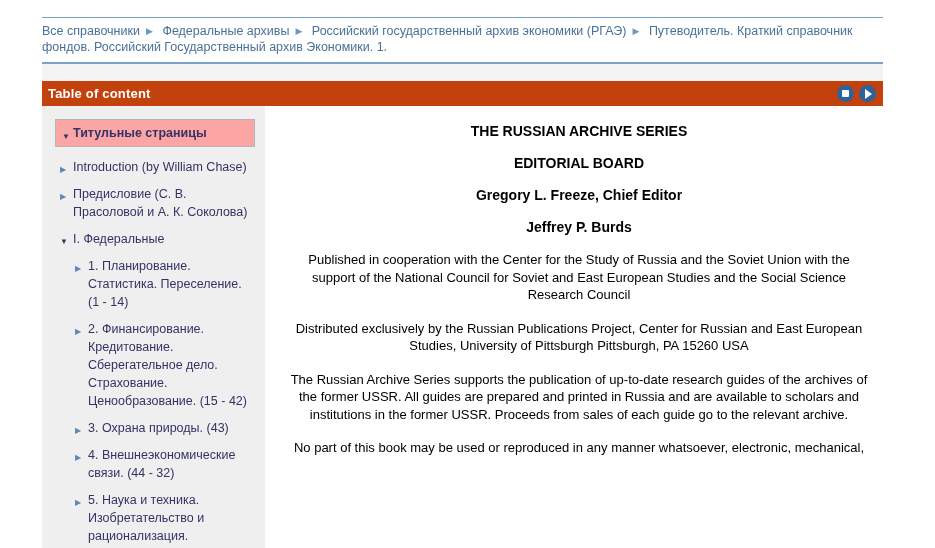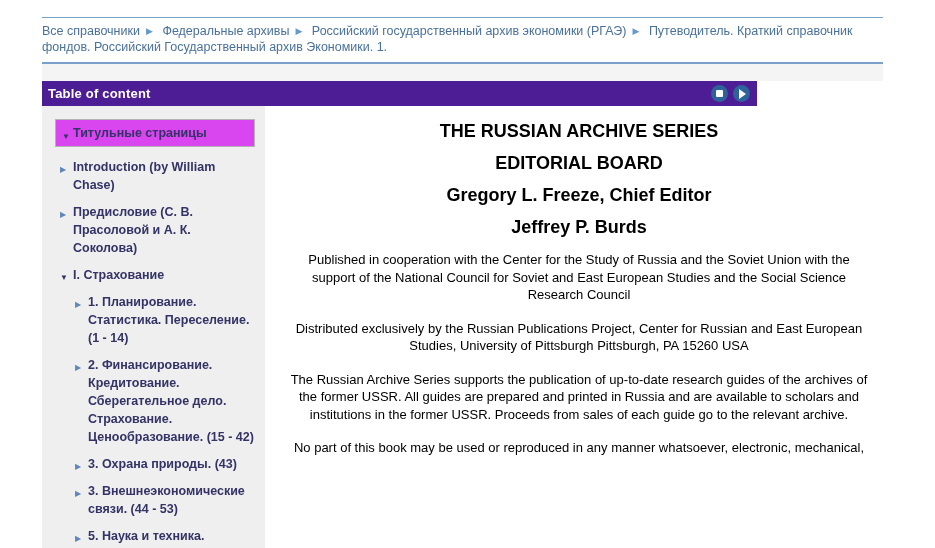--- a/index.html
+++ b/index.html
@@ -16,22 +16,22 @@
     font-size: 12.5px; line-height: 15.5px;
     color: #4a7199;
   }
   .crumb { color: #4a7199; text-decoration: none; cursor: pointer; }
   .crumb-sep { color: #6699cc; font-size: 9px; margin: 0 6px; vertical-align: 1px; }
 
   .gray-strip { margin-left: 42px; width: 841px; height: 17px; background: #f4f4f4; }
 
   
   .panel-bar {
-    margin-left: 42px; width: 715px; height: 25px;
-    background: #4c1d95;
+    margin-left: 42px; width: 841px; height: 25px;
+    background: #c2410c;
     display: flex; align-items: center;
   }
   .panel-title { color: #ffffff; font-weight: bold; font-size: 13px; padding-left: 6px; letter-spacing: .2px; }
   .panel-buttons { margin-left: auto; display: flex; gap: 5px; padding-right: 7px; }
   .round-btn {
     width: 17px; height: 17px; border-radius: 50%;
     background: #2d6399; border: none; cursor: pointer;
     display: flex; align-items: center; justify-content: center; padding: 0;
   }
   .icon-square { width: 7px; height: 7px; background: #ffffff; border-radius: 1px; }
@@ -42,37 +42,37 @@
   }
 
   
   .main-row { margin-left: 42px; display: flex; align-items: stretch; height: 448px; }
   .sidebar {
     width: 223px; background: #efefef; height: 100%;
     padding: 13px 10px 0 18px; overflow: hidden;
   }
   .toc-item {
     position: relative; padding-left: 13px; margin-bottom: 9px;
-    font-size: 12.5px; line-height: 18px; color: #333366; cursor: pointer; font-weight: bold;
+    font-size: 12.5px; line-height: 18px; color: #333366; cursor: pointer;
   }
   .toc-item::before { position: absolute; left: 0; top: 3px; font-size: 8px; }
   .toc-item.collapsed::before { content: "\25B6"; color: #5e87b8; }
   .toc-item.expanded::before  { content: "\25BC"; color: #333366; }
   .toc-item.level-1 { margin-left: 15px; }
   .toc-item.selected {
-    background: #d946ef; border: 1px solid #b4b4b4; font-weight: bold;
+    background: #fca5a5; border: 1px solid #b4b4b4; font-weight: bold;
     margin-left: -5px; padding: 4px 4px 4px 17px; margin-bottom: 11px;
   }
   .toc-item.selected::before { left: 6px; top: 8px; }
 
   .content {
     width: 628px; background: #ffffff; text-align: center;
     padding: 1px 20px 0 20px; color: #000000;
   }
-  .content .heading { font-size: 18px; font-weight: bold; margin: 16px 0; line-height: 16px; }
+  .content .heading { font-size: 14px; font-weight: bold; margin: 16px 0; line-height: 16px; }
   .content .para { font-size: 13px; margin: 16px 0; line-height: 17.5px; }
 </style>
 </head>
 <body>
 
 <div class="breadcrumb">
   
 
     <span class="crumb-wrap"><a class="crumb">Все справочники</a><span class="crumb-sep">▶</span></span>
   
@@ -99,29 +99,29 @@
 
 <div class="main-row">
   <div class="sidebar">
 
       <div class="toc-item expanded selected">Титульные страницы</div>
 
       <div class="toc-item collapsed">Introduction (by William Chase)</div>
 
       <div class="toc-item collapsed">Предисловие (С. В. Прасоловой и А. К. Соколова)</div>
 
-      <div class="toc-item expanded">I. Страхование</div>
+      <div class="toc-item expanded">I. Федеральные</div>
 
       <div class="toc-item collapsed level-1">1. Планирование. Статистика. Переселение. (1 - 14)</div>
 
       <div class="toc-item collapsed level-1">2. Финансирование. Кредитование. Сберегательное дело. Страхование. Ценообразование. (15 - 42)</div>
 
       <div class="toc-item collapsed level-1">3. Охрана природы. (43)</div>
 
-      <div class="toc-item collapsed level-1">3. Внешнеэкономические связи. (44 - 53)</div>
+      <div class="toc-item collapsed level-1">4. Внешнеэкономические связи. (44 - 32)</div>
 
       <div class="toc-item collapsed level-1">5. Наука и техника. Изобретательство и рационализация. Стандартизация и метрология. (54 - 65)</div>
 
     </div>
 
   <div class="content">
     <div>
 
         <p class="heading">THE RUSSIAN ARCHIVE SERIES</p>
 

